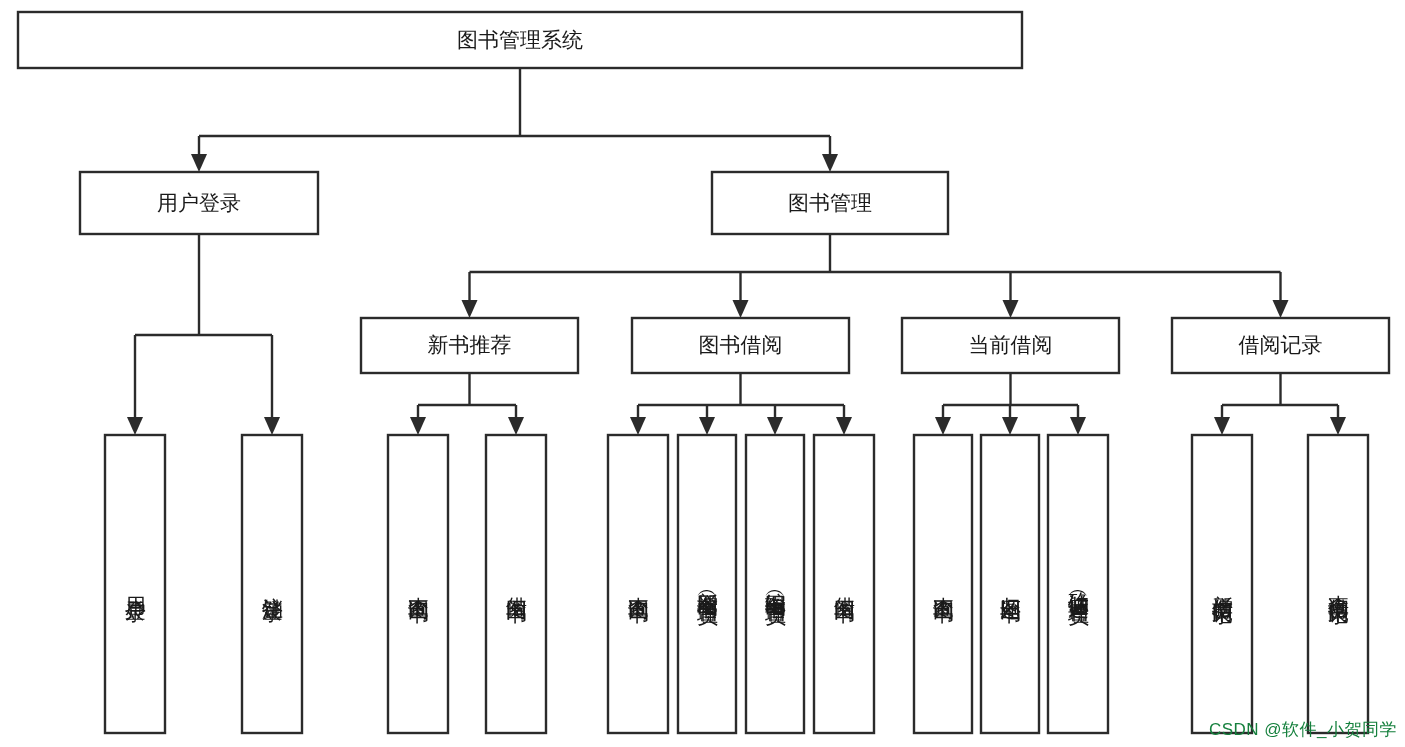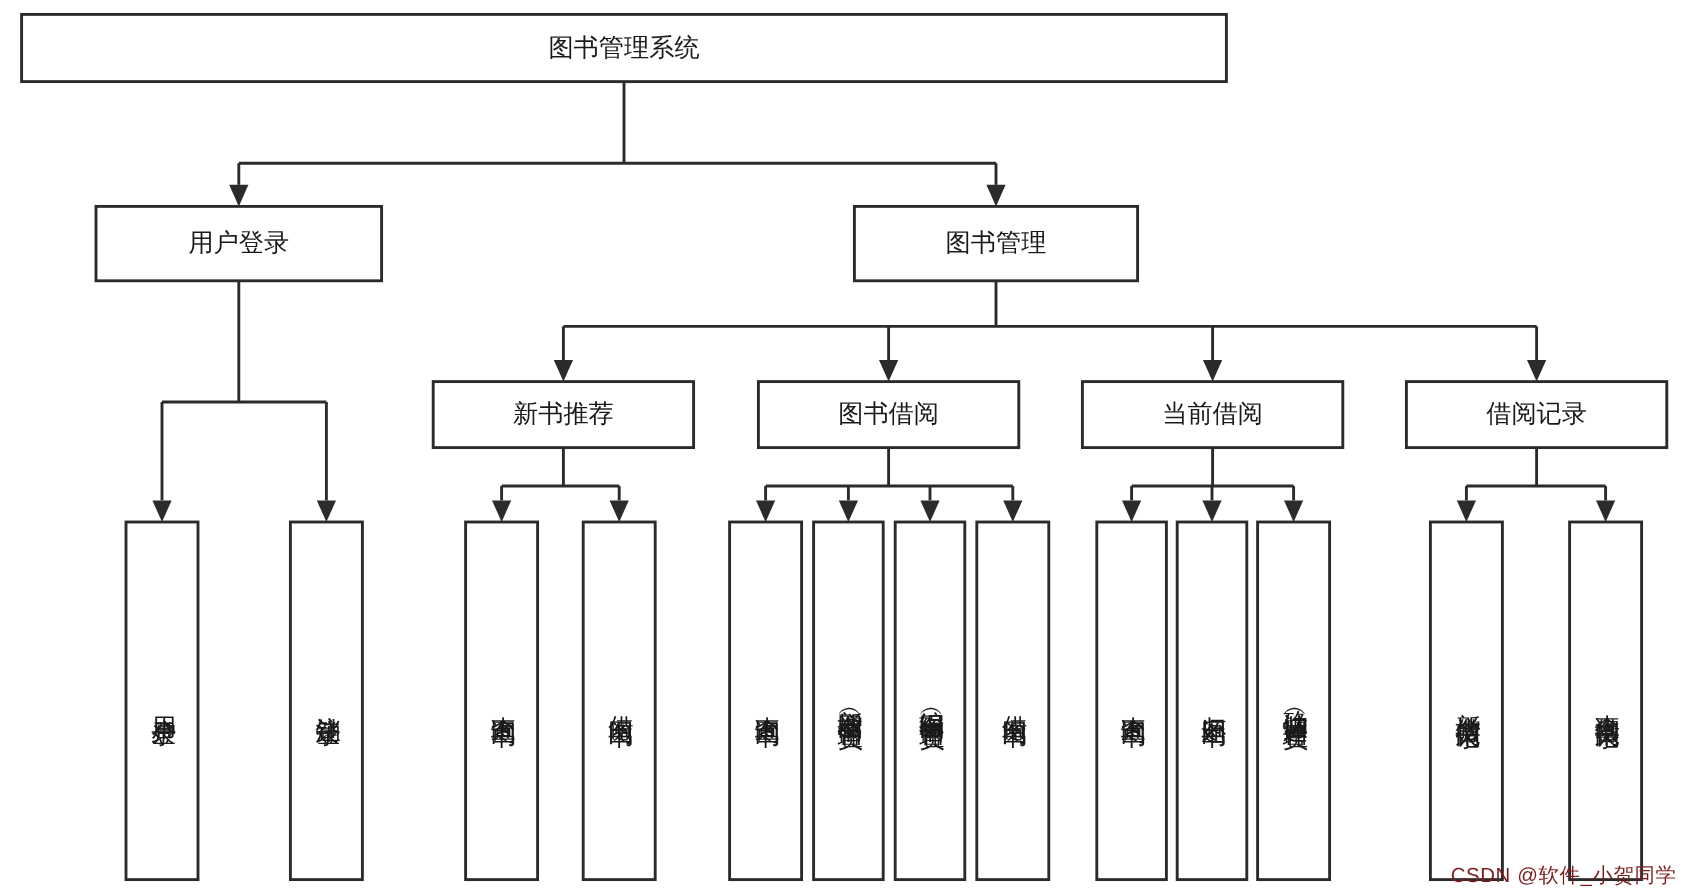--- a/index.html
+++ b/index.html
@@ -64,21 +64,21 @@
     white-space: nowrap;
     pointer-events: none;
     user-select: none;
   }
   .watermark {
     position: absolute;
     right: 8px;
     bottom: 6px;
     font-family: "Liberation Sans", "DejaVu Sans", sans-serif;
     font-size: 17px;
-    color: #7f1d1d;
+    color: #15803d;
     letter-spacing: 0.5px;
     white-space: nowrap;
   }
 </style>
 </head>
 <body>
 
 <div id="diagram-root">
 
   <svg id="flow-svg" viewBox="0 0 1405 747">

